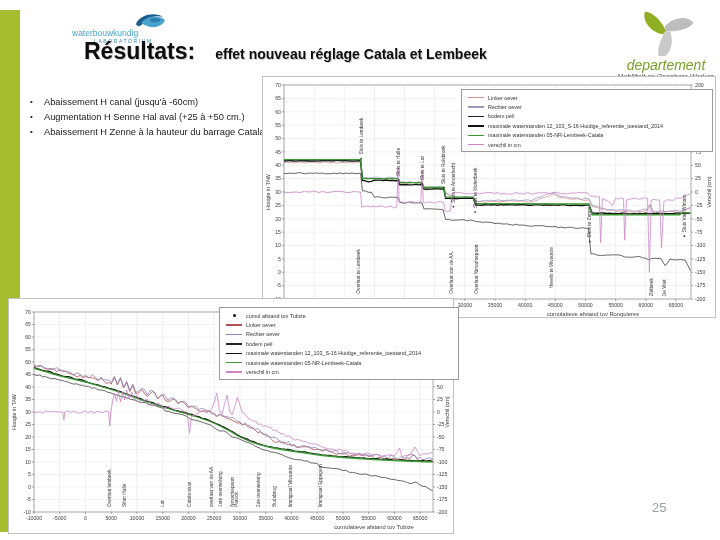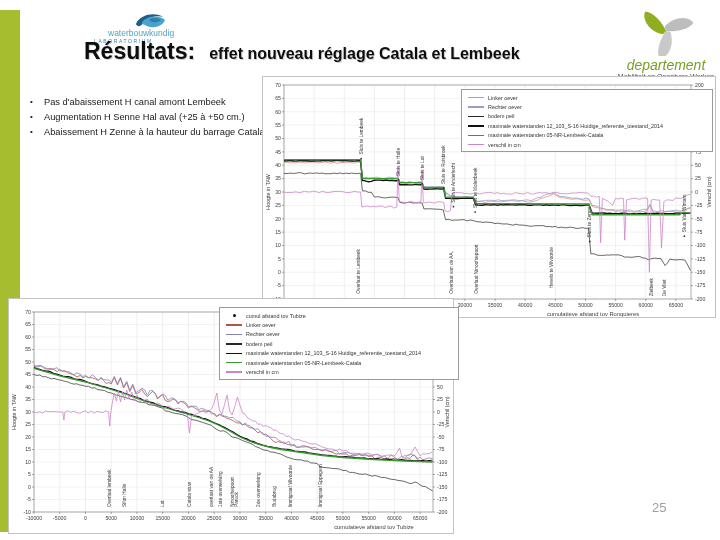--- a/index.html
+++ b/index.html
@@ -4,27 +4,27 @@
 <style>
   html,body{margin:0;padding:0;}
   body{
     width:720px;height:540px;position:relative;background:#ffffff;
     font-family:"Liberation Sans", sans-serif;overflow:hidden;color:#111;
   }
   .accent-bar{position:absolute;left:0;top:10px;width:20px;height:522px;background:#a6bd2f;}
   
   .wl-logo{position:absolute;left:72px;top:10px;width:110px;}
   .wl-swirl{position:absolute;left:58px;top:0px;}
-  .wl-line1{position:absolute;left:0;top:18px;font-size:8.5px;color:#4aa6c8;white-space:nowrap;margin-left:36px;}
+  .wl-line1{position:absolute;left:0;top:18px;font-size:8.5px;color:#4aa6c8;white-space:nowrap;}
   .wl-line2{position:absolute;left:22px;top:28px;font-size:5px;letter-spacing:1.6px;color:#2f88ad;white-space:nowrap;}
   
   .title{position:absolute;left:84px;top:38px;white-space:nowrap;color:#0d0d0d;
     text-shadow:1px 1px 0 rgba(120,120,120,.35);}
   .title .main{font-size:23px;font-weight:bold;}
-  .title .sub{font-size:16px;font-weight:bold;margin-left:14px;}
+  .title .sub{font-size:14px;font-weight:bold;margin-left:20px;}
   
   .dept-logo{position:absolute;left:616px;top:4px;width:100px;text-align:center;}
   .dept-line1{font-size:14px;font-style:italic;color:#76a024;margin-top:1px;}
   .dept-line2{font-size:7px;color:#4a4a4a;height:6px;overflow:hidden;}
   
   .bullets{position:absolute;left:28px;top:97px;width:242px;margin:0;padding:0;list-style:none;}
   .bullets li{position:relative;padding-left:16px;margin-bottom:4px;font-size:9.3px;line-height:1.2;color:#1a1a1a;}
   .bullets li::before{content:"•";position:absolute;left:2px;top:0;font-size:8px;}
   
   .chart{position:absolute;background:#ffffff;border:1px solid #c3c3c3;}
@@ -63,21 +63,21 @@
       <path d="M-2,-4 C6,-16 20,-18 26,-12 C22,-4 8,0 0,0 Z" fill="#bdbdbd" transform="rotate(8)"></path>
       <path d="M-2,-4 C6,-16 20,-18 26,-12 C22,-4 8,0 0,0 Z" fill="#c9c9c9" transform="rotate(128)"></path>
       <path d="M-2,-4 C6,-16 20,-18 26,-12 C22,-4 8,0 0,0 Z" fill="#8fae22" transform="rotate(248)"></path>
     </g>
   </svg>
   <div class="dept-line1">departement</div>
   <div class="dept-line2">Mobiliteit en Openbare Werken</div>
 </div>
 
 <ul class="bullets">
-  <li>Pas d'abaissement H canal amont Lembeek</li>
+  <li>Abaissement H canal (jusqu'à -60cm)</li>
   <li>Augmentation H Senne Hal aval (+25 à +50 cm.)</li>
   <li>Abaissement H Zenne à la hauteur du barrage Catala</li>
 </ul>
 
 <div class="chart" id="chart-canal">
   <svg width="452" height="240" viewBox="0 0 452 240">
       <line x1="21" y1="8" x2="21" y2="222" stroke="#dedede" stroke-width="0.5"></line>
       <line x1="51.148148148148145" y1="8" x2="51.148148148148145" y2="222" stroke="#dedede" stroke-width="0.5"></line>
       <line x1="81.29629629629629" y1="8" x2="81.29629629629629" y2="222" stroke="#dedede" stroke-width="0.5"></line>
       <line x1="111.44444444444444" y1="8" x2="111.44444444444444" y2="222" stroke="#dedede" stroke-width="0.5"></line>

